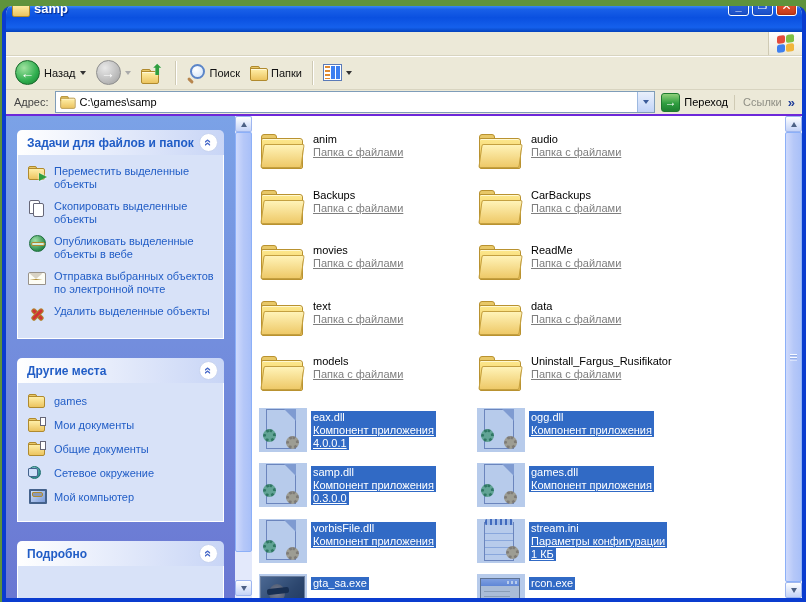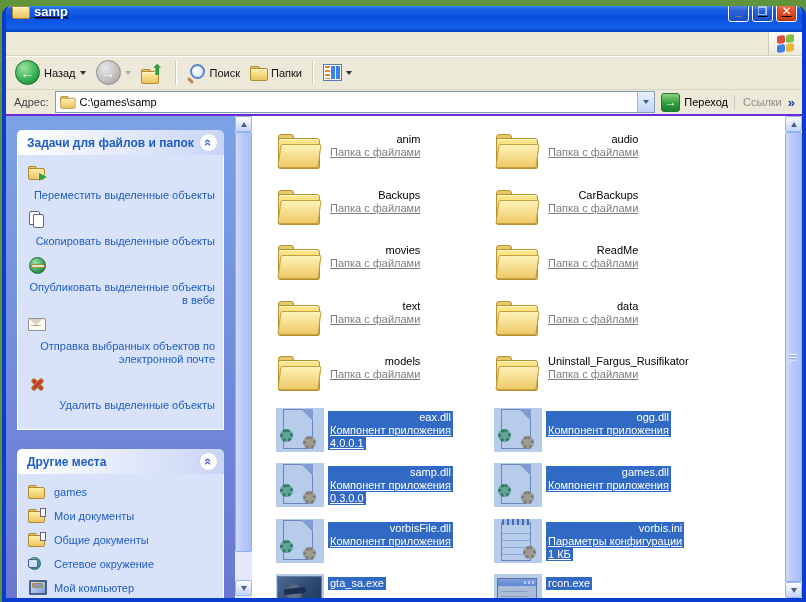--- a/index.html
+++ b/index.html
@@ -3,23 +3,23 @@
 <meta charset="utf-8">
 <style>
   * { margin:0; padding:0; box-sizing:border-box; }
   html,body { width:806px; height:602px; overflow:hidden; }
   body { background:#5f933c; font-family:"Liberation Sans","DejaVu Sans",sans-serif; font-size:11px; position:relative; }
 
   
   .window { position:absolute; left:2px; top:6px; right:0; bottom:0;
     border:4px solid #0a3ccf; border-top:0; border-radius:9px 9px 0 0;
     display:flex; flex-direction:column; background:#ece9d8; overflow:hidden; }
-  .titlebar { height:26px; flex:none; display:flex; align-items:center; padding:0 5px 16px 6px;
+  .titlebar { height:26px; flex:none; display:flex; align-items:flex-end; padding:0 5px 16px 6px;
     background:linear-gradient(180deg,#378af5 0%,#1960e8 12%,#0a50e0 45%,#1560ec 82%,#0342bd 100%);
-    border-radius:6px 6px 0 0;text-decoration:underline; }
+    border-radius:6px 6px 0 0; }
   .title-text { color:#fff; font-weight:bold; font-size:13px; text-shadow:1px 1px 1px #00268a; margin-left:5px; flex:1; }
   .winbtn { width:21px; height:21px; margin-left:3px; border-radius:3px; border:1px solid #fff;
     display:flex; align-items:center; justify-content:center; color:#fff; font-weight:bold; font-size:11px;
     background:linear-gradient(180deg,#7aa4f2,#2a62d8 45%,#1b4fc8); box-shadow:inset 0 0 2px #0a3aa0; }
   .winbtn.close { background:linear-gradient(180deg,#f0926f,#e2512b 45%,#c23a18); box-shadow:inset 0 0 2px #7e1a00; font-size:12px; }
 
   
   .mfold { position:relative; width:17px; height:14px; flex:none; display:inline-block; }
   .mfold::before { content:""; position:absolute; left:0; top:0; width:8px; height:4px;
     background:#e8c868; border:1px solid #b08a2e; border-radius:2px 2px 0 0; }
@@ -73,33 +73,33 @@
   .combo-btn .caret { border-top-color:#3a5a9a; }
   .go-btn { display:flex; align-items:center; gap:4px; margin:0 6px; }
   .go-square { width:19px; height:19px; border-radius:3px; border:1px solid #1e7a2e; color:#fff; font-weight:bold;
     display:flex; align-items:center; justify-content:center; font-size:12px;
     background:linear-gradient(180deg,#8fd07a,#2f9e3f 55%,#1d8030); }
   .links { display:flex; align-items:center; gap:6px; padding:0 4px 0 8px; border-left:1px solid #cfcab4; }
   .links-label { color:#8f8f85; }
   .links-chev { color:#1f3d99; font-weight:bold; font-size:13px; }
 
   
-  .content { flex:1; display:flex; overflow:hidden;text-align:right; }
+  .content { flex:1; display:flex; overflow:hidden; }
 
   
   .taskpane { width:229px; flex:none; background:linear-gradient(180deg,#7ba2e7,#6a77d2); padding:14px 11px 0 11px; overflow:hidden; }
   .panel { margin-bottom:19px; border-radius:5px 5px 0 0; }
   .panel-header { height:25px; display:flex; align-items:center; justify-content:space-between; padding:0 6px 0 10px;
     background:linear-gradient(90deg,#ffffff,#c8d5f6); border-radius:5px 5px 0 0;
     color:#215dc6; font-weight:bold; font-size:12px; }
   .chev-btn { width:19px; height:19px; border-radius:50%; background:#fff; border:1px solid #c8d4f0;
     display:flex; align-items:center; justify-content:center; }
   .chev-btn::before { content:"«"; transform:rotate(90deg); color:#4668c8; font-weight:bold; font-size:13px; line-height:1; }
   .panel-body { background:#d8e2f8; border:1px solid #fff; border-top:0; padding:10px 8px 8px 10px; }
-  .task-link { display:flex; gap:8px; margin-bottom:9px; color:#215dc6; cursor:pointer;flex-direction:column; }
+  .task-link { display:flex; gap:8px; margin-bottom:9px; color:#215dc6; cursor:pointer; }
   .task-link span.lbl { line-height:13px; }
   .place-link { display:flex; gap:8px; margin-bottom:8px; align-items:center; color:#215dc6; cursor:pointer; }
   .details-line { color:#000; margin-bottom:16px; }
 
   
   .tp-icon { position:relative; width:18px; height:16px; flex:none; }
   .tp-fold::before { content:""; position:absolute; left:0; top:1px; width:7px; height:4px; background:#e8c868; border:1px solid #b08a2e; border-radius:2px 2px 0 0; }
   .tp-fold::after { content:""; position:absolute; left:0; top:3px; width:15px; height:10px; background:linear-gradient(180deg,#ffefa8,#ecc45f); border:1px solid #b08a2e; border-radius:1px 2px 2px 2px; }
   .move-icon .arrow-ov { position:absolute; right:-1px; bottom:0; width:0; height:0; z-index:2;
     border-top:4px solid transparent; border-bottom:4px solid transparent; border-left:8px solid #2f9e3f; filter:drop-shadow(0 0 1px #fff); }
@@ -130,21 +130,21 @@
   .sthumb { flex:none; background:linear-gradient(90deg,#cfdafc,#b6c8f8 50%,#a9c0f8); border:1px solid #8cb0f8; border-radius:2px;
     position:relative; }
   .sthumb.grip::after { content:""; position:absolute; left:4px; right:4px; top:50%; height:7px; transform:translateY(-50%);
     background:repeating-linear-gradient(180deg,#f6f9ff 0 1px,#93aee8 1px 2px, transparent 2px 3px); }
   .sspace { flex:1; }
   .taskpane-scroll .sthumb { height:420px; }
   .taskpane-scroll .sbtn.down { margin-bottom:2px; }
   .filelist-scroll .sthumb { flex:1; }
 
   
-  .filelist { flex:1; background:#fff; overflow:hidden; padding:14px 0 0 22px; display:grid;
+  .filelist { flex:1; background:#fff; overflow:hidden; padding:14px 0 0 5px; display:grid;
     grid-template-columns:218px 218px; grid-auto-rows:55.5px; align-content:start; }
   .file-item { display:flex; align-items:flex-start; padding-left:2px; }
   .fi-icon { position:relative; width:48px; height:44px; flex:none; }
   .fi-text { margin-left:4px; padding-top:3px; display:flex; flex-direction:column; }
   .file-line { display:table; line-height:13px; padding:0 2px; color:#000; white-space:nowrap; }
   .file-line.desc { color:#7e7e7e;text-decoration:underline; }
   .file-item.selected .file-line { background:#316ac5; color:#fff; }
   .file-item.selected .fi-icon::after { content:""; position:absolute; inset:0; background:rgba(49,106,197,.35); }
   .fi-icon i { position:absolute; display:block; }
 
@@ -554,21 +554,21 @@
             </span>
           </span>
         </div>
         <div class="file-item selected">
           <span class="fi-icon kind-ini">
             <i class="p1"></i>
             <i class="p2"></i>
             <i class="p3"></i>
           </span>
           <span class="fi-text">
-            <span class="file-line name">vorbis.ini</span>
+            <span class="file-line name">stream.ini</span>
             <span class="fi-lines">
               <span class="file-line desc">Параметры конфигурации</span>
               <span class="file-line desc">1 КБ</span>
             </span>
           </span>
         </div>
         <div class="file-item selected">
           <span class="fi-icon kind-exe-photo">
             <i class="p1"></i>
             <i class="p2"></i>

